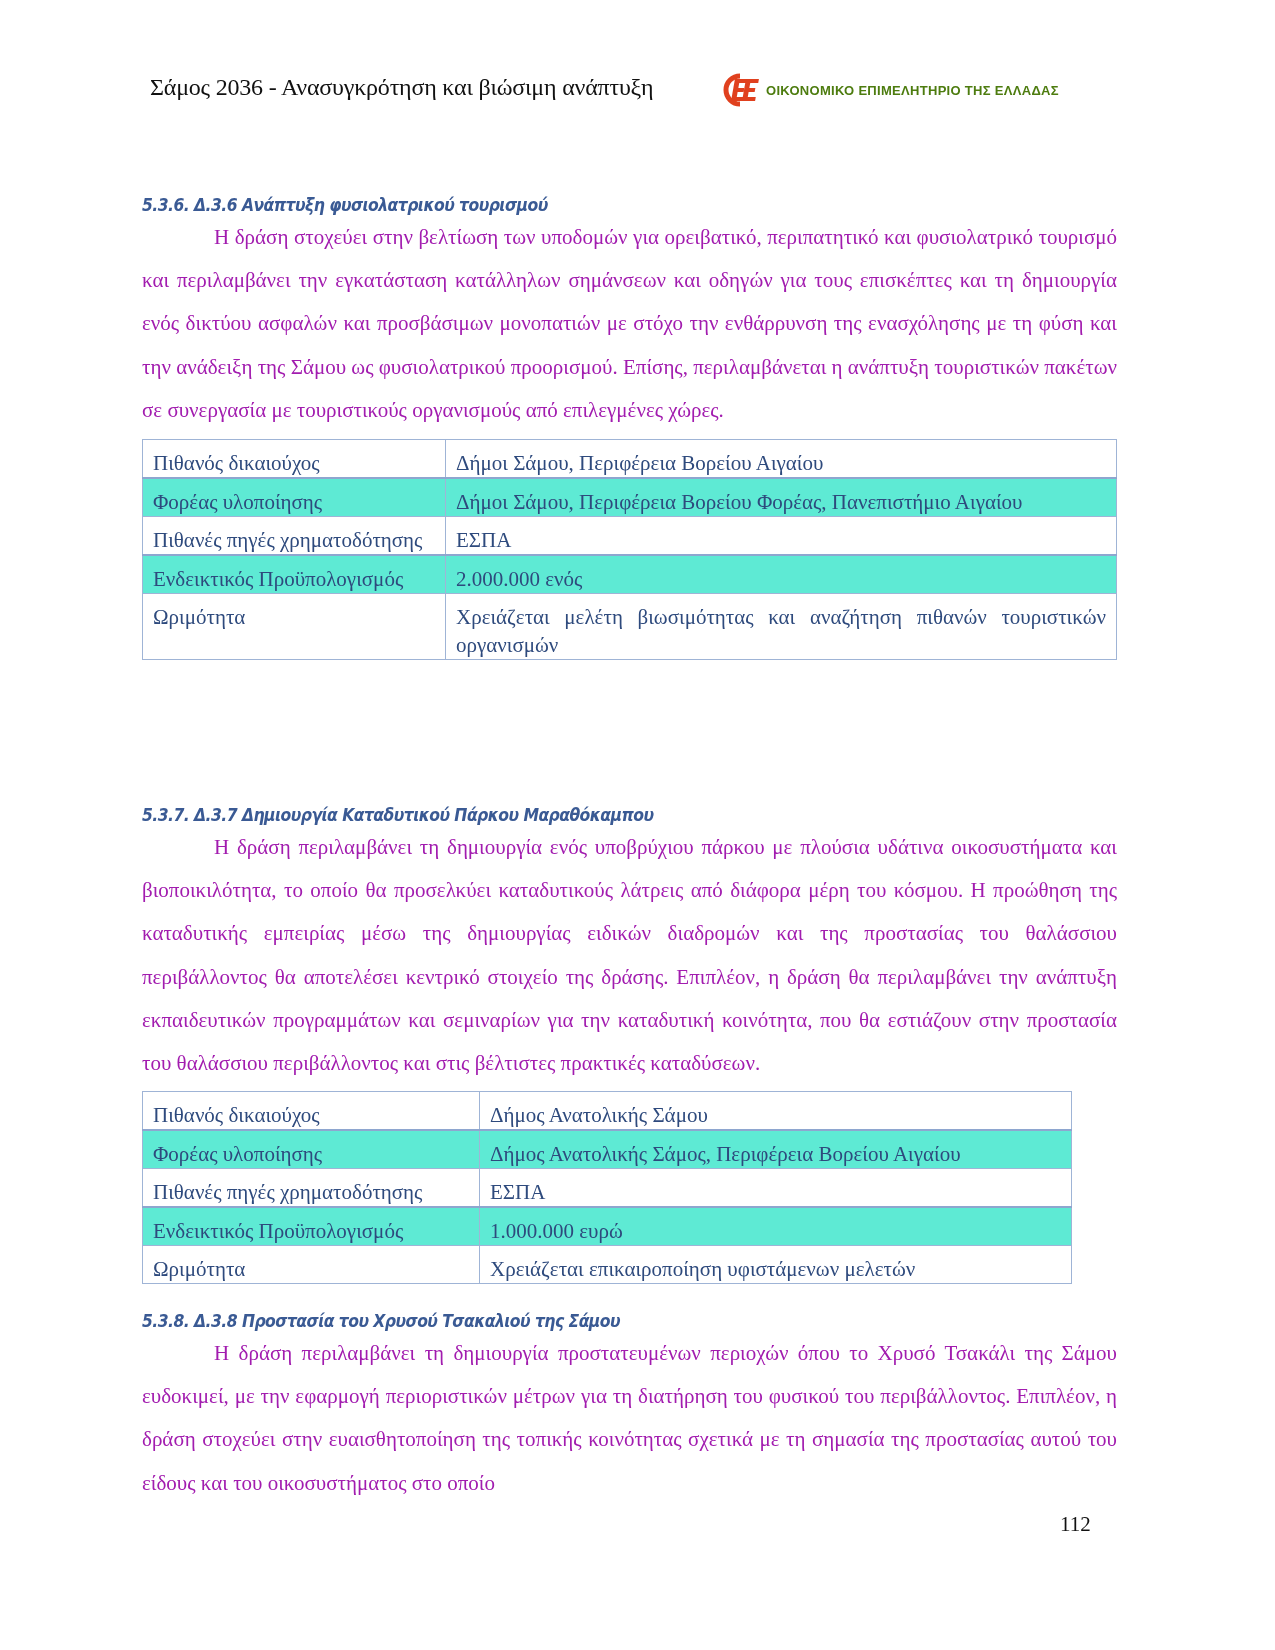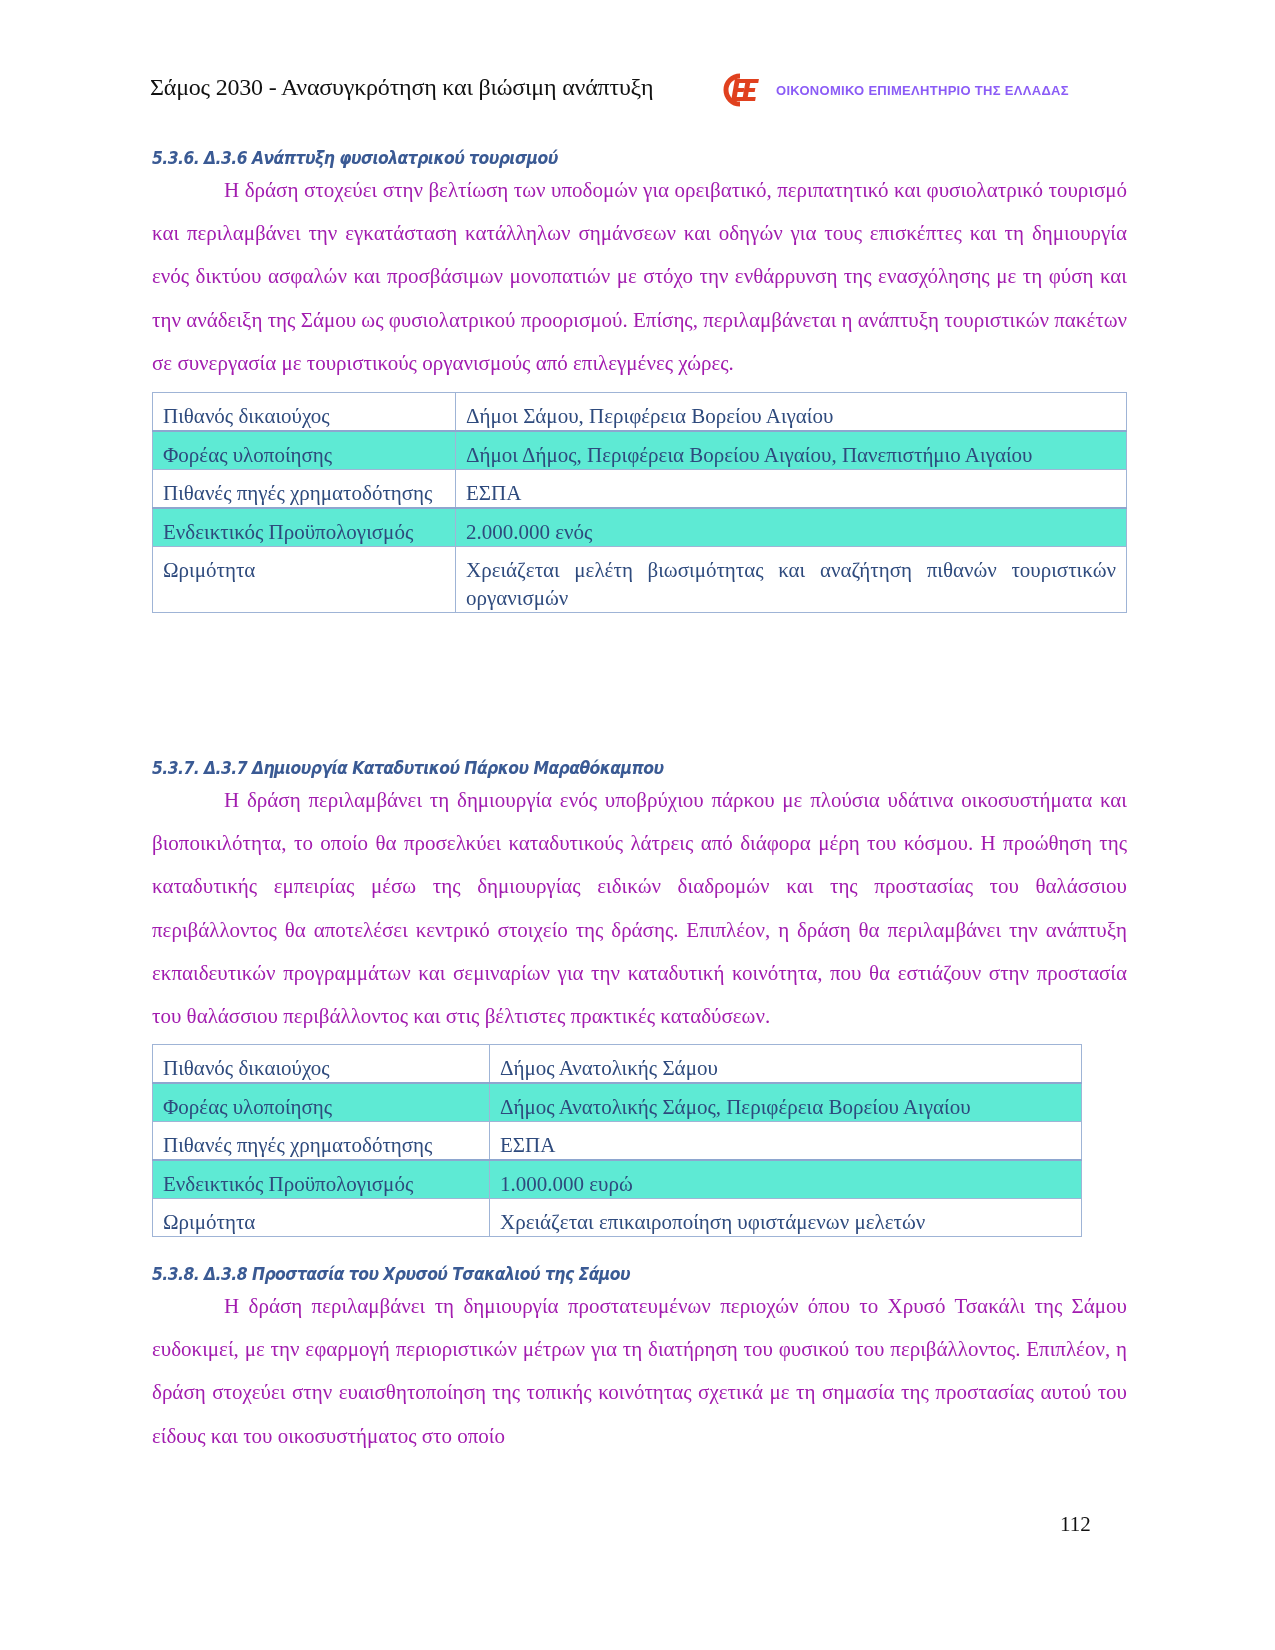--- a/index.html
+++ b/index.html
@@ -8,26 +8,25 @@
 
     .header { position: absolute; left: 150px; top: 70px; width: 960px; height: 44px; }
     .header-title {
       position: absolute; left: 0; top: 4px;
       font-family: "Liberation Serif", serif; font-size: 24px; color: #111;
       white-space: nowrap; letter-spacing: -0.2px;
     }
     .logo { position: absolute; left: 570px; top: 2px; height: 36px; display: flex; align-items: center; }
     .logo-mark { width: 46px; height: 34px; position: relative; }
     .logo-text {
-      margin-left: 10px;
       font-family: "Liberation Sans", sans-serif; font-weight: bold; font-size: 13px;
-      color: #8b5cf6; letter-spacing: 0.3px; white-space: nowrap;
+      color: #4d7c0f; letter-spacing: 0.3px; white-space: nowrap;
     }
 
-    .content { position: absolute; left: 152px; width: 975px; }
+    .content { position: absolute; left: 142px; width: 975px; margin-top: 47px; }
     .heading {
       font-family: "DejaVu Sans", sans-serif; font-style: italic; font-size: 17px;
       color: #3a5a94; letter-spacing: -0.6px; margin: 0; line-height: 24px;
       transform: scaleX(0.92); transform-origin: left center; white-space: nowrap;
     }
     .para {
       font-family: "Liberation Serif", serif; font-size: 21px; color: #a21caf;
       line-height: 43.2px; text-align: justify; margin: 0; text-indent: 72px;
     }
 
@@ -47,21 +46,21 @@
       position: absolute; left: 1060px; top: 1512px;
       font-family: "Liberation Serif", serif; font-size: 21px; color: #111;
     }
   </style>
 </head>
 <body>
 
 <div class="page">
 
   <div class="header">
-    <div class="header-title">Σάμος 2030 - Ανασυγκρότηση και βιώσιμη ανάπτυξη</div>
+    <div class="header-title">Σάμος 2036 - Ανασυγκρότηση και βιώσιμη ανάπτυξη</div>
     <div class="logo">
       <div class="logo-mark">
         <svg width="46" height="34" viewBox="0 0 46 34">
           <path d="M20 3 A14 14 0 1 0 20 31" fill="none" stroke="#e0401e" stroke-width="5"></path>
           <rect x="16" y="6" width="5" height="22" fill="#e0401e" transform="skewX(-10)"></rect>
           <rect x="17" y="6" width="12" height="4" fill="#e0401e" transform="skewX(-10)"></rect>
           <rect x="17" y="15" width="10" height="4" fill="#e0401e" transform="skewX(-10)"></rect>
           <rect x="17" y="24" width="12" height="4" fill="#e0401e" transform="skewX(-10)"></rect>
           <rect x="27" y="6" width="5" height="22" fill="#e0401e" transform="skewX(-10)"></rect>
           <rect x="28" y="6" width="12" height="4" fill="#e0401e" transform="skewX(-10)"></rect>
@@ -77,21 +76,21 @@
     <h2 class="heading">5.3.6. Δ.3.6 Ανάπτυξη φυσιολατρικού τουρισμού</h2>
     <p class="para" style="margin-top:-1px;">Η δράση στοχεύει στην βελτίωση των υποδομών για ορειβατικό, περιπατητικό και φυσιολατρικό τουρισμό και περιλαμβάνει την εγκατάσταση κατάλληλων σημάνσεων και οδηγών για τους επισκέπτες και τη δημιουργία ενός δικτύου ασφαλών και προσβάσιμων μονοπατιών με στόχο την ενθάρρυνση της ενασχόλησης με τη φύση και την ανάδειξη της Σάμου ως φυσιολατρικού προορισμού. Επίσης, περιλαμβάνεται η ανάπτυξη τουριστικών πακέτων σε συνεργασία με τουριστικούς οργανισμούς από επιλεγμένες χώρες.</p>
     <table class="info t1" style="margin-top:7px;">
       <tbody>
           <tr>
         <td class="lbl">Πιθανός δικαιούχος</td>
         <td class="val">Δήμοι Σάμου, Περιφέρεια Βορείου Αιγαίου</td>
       </tr>
       <tr class="alt">
         <td class="lbl">Φορέας υλοποίησης</td>
-        <td class="val">Δήμοι Δήμος, Περιφέρεια Βορείου Αιγαίου, Πανεπιστήμιο Αιγαίου</td>
+        <td class="val">Δήμοι Σάμου, Περιφέρεια Βορείου Φορέας, Πανεπιστήμιο Αιγαίου</td>
       </tr>
       <tr>
         <td class="lbl">Πιθανές πηγές χρηματοδότησης</td>
         <td class="val">ΕΣΠΑ</td>
       </tr>
       <tr class="alt">
         <td class="lbl">Ενδεικτικός Προϋπολογισμός</td>
         <td class="val">2.000.000 ενός</td>
       </tr>
       <tr>

